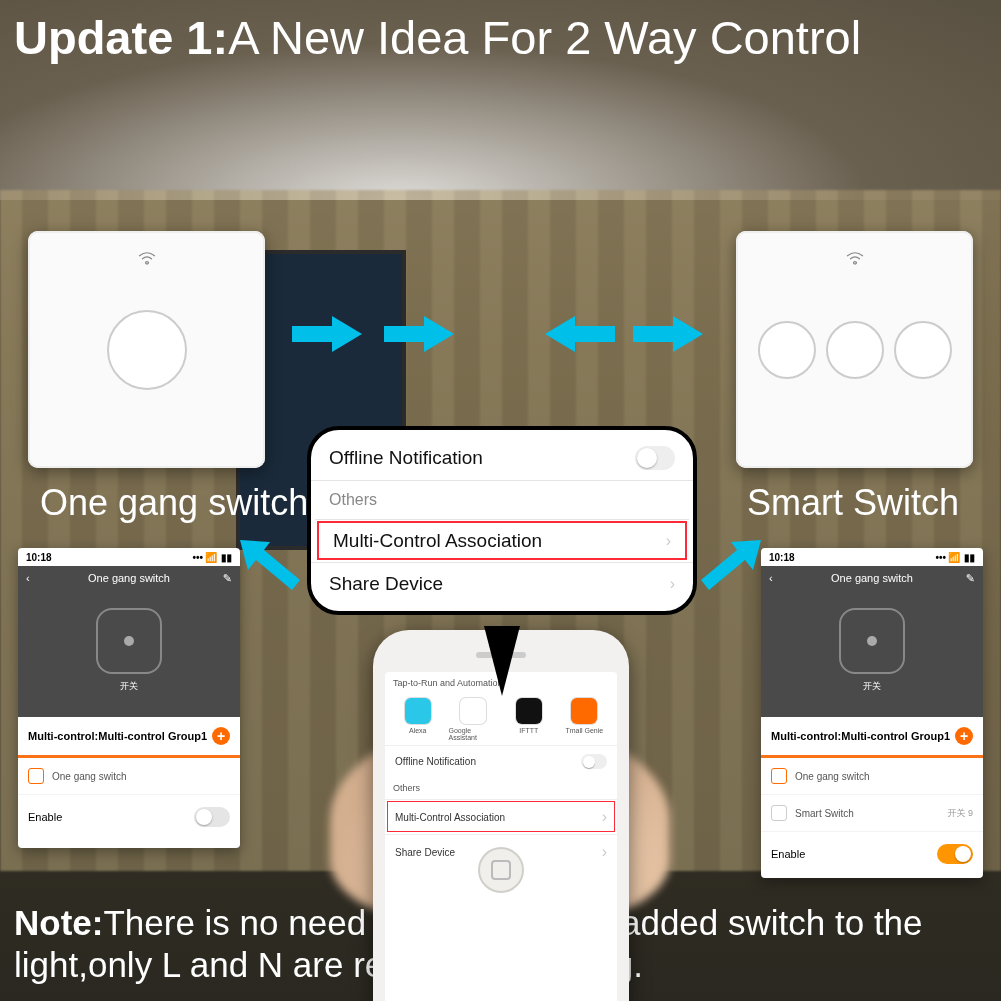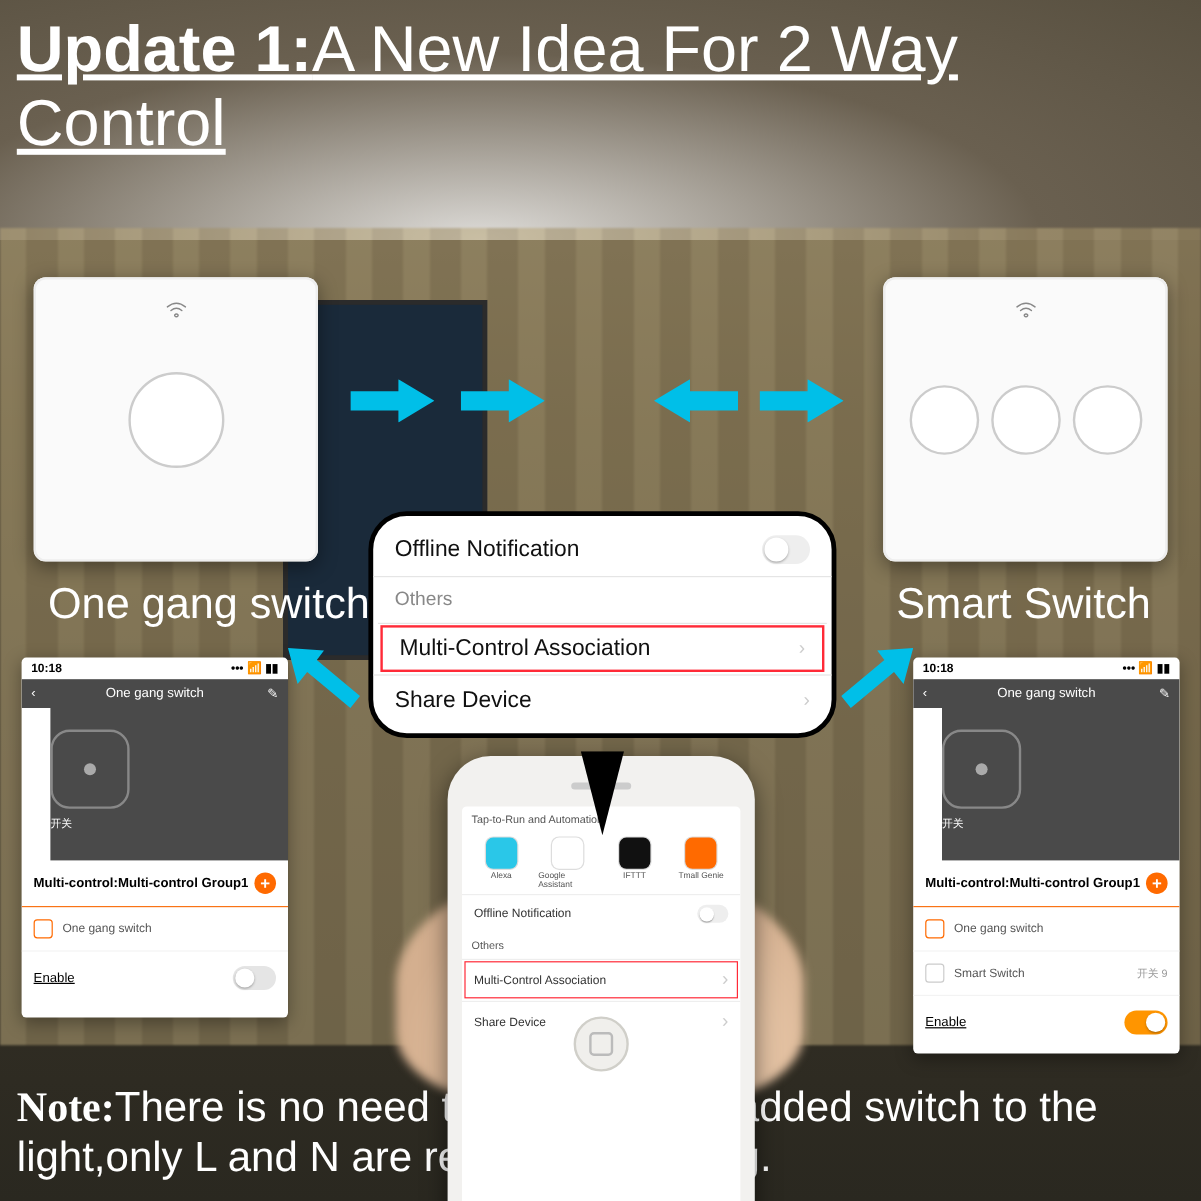--- a/index.html
+++ b/index.html
@@ -27,32 +27,32 @@
   .ceiling {
     position:absolute; top:0; left:0; right:0; height:200px;
     background: radial-gradient(ellipse at 40% 100%, #ffffffcc 0%, #6a6050 55%, #585040 100%);
   }
   .window {
     position:absolute; left:236px; top:250px; width:170px; height:300px;
     background:#1a2a3a; border:4px solid #2b2b2b;
   }
   .title {
     position:absolute; top:10px; left:14px; right:14px;
-    color:#fff; font-size:54px;text-decoration:underline;
+    color:#fff; font-size:47px;
   }
   .title b { font-weight:700; }
   .desc {
     position:absolute; top:60px; left:14px; right:14px;
     color:#fff; font-size:35px; line-height:1.18;
   }
   .note {
     position:absolute; left:14px; right:14px; bottom:16px;
     color:#fff; font-size:35px; line-height:1.18;
   }
-  .note b { font-weight:700;font-family:Liberation Serif, serif; }
+  .note b { font-weight:700; }
 
   
   .switch-panel {
     position:absolute; width:237px; height:237px; background:#fafafa;
     border-radius:10px; box-shadow:0 4px 16px rgba(0,0,0,.4), inset 0 0 0 2px #eee;
     display:flex; flex-direction:column; align-items:center; justify-content:center;
   }
   .switch-panel.left { left:28px; top:231px; }
   .switch-panel.right { right:28px; top:231px; }
   .wifi-icon { position:absolute; top:20px; width:18px; height:14px; }
@@ -150,31 +150,31 @@
     position:absolute; width:222px; height:300px;
     background:#fff; border-radius:4px; box-shadow:0 4px 14px rgba(0,0,0,.35);
     overflow:hidden; z-index:15;
   }
   .appshot.left { left:18px; top:548px; }
   .appshot.right { right:18px; top:548px; height:330px;}
   .status-bar { height:18px; display:flex; justify-content:space-between; align-items:center; padding:0 8px; font-size:10px; font-weight:600;}
   .app-header { background:#4a4a4a; color:#fff; text-align:center; padding:6px; font-size:11px; position:relative;}
   .app-header .back{position:absolute;left:8px;top:6px;}
   .app-header .edit{position:absolute;right:8px;top:6px;}
-  .dev-tile-wrap{background:#4a4a4a;padding:18px 0 24px;display:flex;flex-direction:column;align-items:flex-start;margin-left:24px;}
+  .dev-tile-wrap{background:#4a4a4a;padding:18px 0 24px;display:flex;flex-direction:column;align-items:center;}
   .dev-tile{width:66px;height:66px;border:2px solid #888;border-radius:16px;display:flex;align-items:center;justify-content:center;}
   .dev-tile .dot{width:10px;height:10px;border-radius:50%;background:#aaa;}
   .dev-lbl{color:#fff;font-size:9px;margin-top:6px;}
-  .mc-row{padding:10px 10px;font-size:11px;font-weight:600;display:flex;justify-content:space-between;align-items:center;border-bottom:1px solid #f97316;}
+  .mc-row{padding:10px 10px;font-size:11px;font-weight:600;display:flex;justify-content:space-between;align-items:center;border-bottom:3px solid #f97316;}
   .plus{width:18px;height:18px;border-radius:50%;background:#ff6a00;color:#fff;display:flex;align-items:center;justify-content:center;font-size:14px;font-weight:700;}
   .item-row{padding:10px;font-size:10px;color:#555;display:flex;align-items:center;gap:8px;border-bottom:1px solid #f3f3f3;}
   .item-row .sq{width:16px;height:16px;border:1.5px solid #ff6a00;border-radius:3px;}
   .item-row .sq.white{border-color:#ccc;background:#fff;}
   .item-row .meta{margin-left:auto;color:#999;font-size:9px;}
-  .en-row{padding:12px 10px;font-size:11px;display:flex;justify-content:space-between;align-items:center;text-decoration:underline;}
+  .en-row{padding:12px 10px;font-size:11px;display:flex;justify-content:space-between;align-items:center;}
   .en-toggle{width:36px;height:20px;border-radius:10px;background:#e5e5e5;position:relative;}
   .en-toggle.on{background:#ff9500;}
   .en-toggle .kn{position:absolute;top:2px;width:16px;height:16px;border-radius:50%;background:#fff;box-shadow:0 1px 2px rgba(0,0,0,.3);}
   .en-toggle.off .kn{left:2px;}
   .en-toggle.on .kn{right:2px;}
 
   .diag-arrow{position:absolute;width:60px;height:52px;z-index:60;}
   .diag-arrow svg{width:100%;height:100%;}
   .da-left{left:240px; top:540px;}
   .da-right{right:240px;top:540px;transform:scaleX(-1);}

